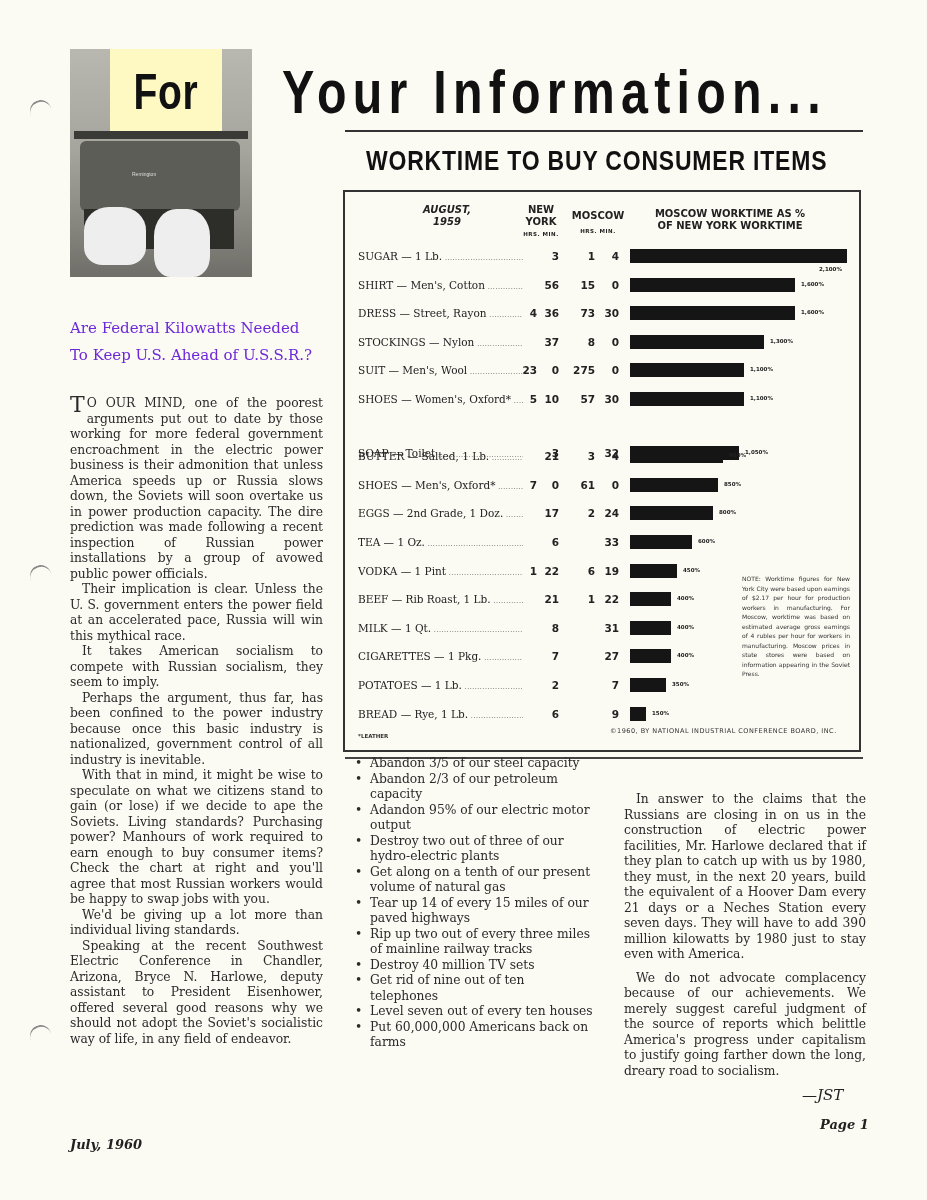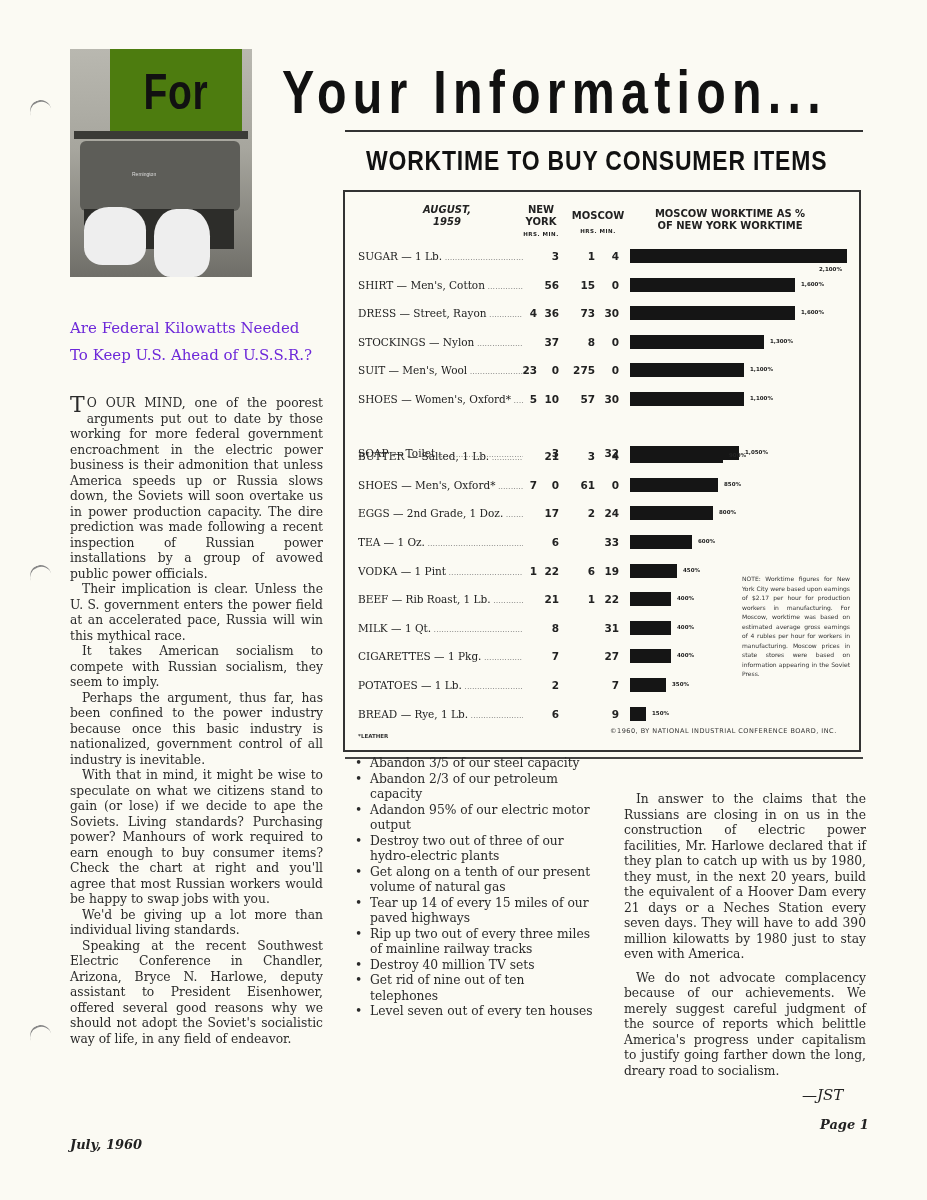--- a/index.html
+++ b/index.html
@@ -5,21 +5,21 @@
   html, body { margin:0; padding:0; }
   body {
     width:927px; height:1200px; position:relative; overflow:hidden;
     background:#fbfaf3; color:#222;
     font-family:"DejaVu Serif", serif;
   }
   .hole { position:absolute; left:30px; width:22px; height:22px; border-top:2px solid #888; border-radius:50%; transform:rotate(-20deg); }
   
   .photo { position:absolute; left:70px; top:49px; width:182px; height:228px; background:#8e8e86; overflow:hidden; }
   .photo .bg { position:absolute; inset:0; background:linear-gradient(180deg,#b9b8b0 0%,#a6a59d 45%,#6f6e68 100%); }
-  .photo .paper { position:absolute; left:40px; top:0; width:132px; height:86px; background:#4d7c0f; }
+  .photo .paper { position:absolute; left:40px; top:0; width:112px; height:86px; background:#fef9c3; }
   .photo .paper span { position:absolute; left:0; right:0; top:14px; text-align:center; font-family:"Liberation Sans", sans-serif; font-weight:bold; font-size:50px; letter-spacing:1px; color:#111; transform:scaleX(0.78); }
   .photo .roller { position:absolute; left:4px; top:82px; width:174px; height:8px; background:#3a3a36; }
   .photo .body { position:absolute; left:10px; top:92px; width:160px; height:70px; background:#5d5d58; border-radius:6px; }
   .photo .keys { position:absolute; left:14px; top:160px; width:150px; height:40px; background:#2d2d2a; }
   .photo .hand { position:absolute; background:#eee; border-radius:40% 40% 30% 30%; }
   .photo .h1 { left:14px; top:158px; width:62px; height:58px; }
   .photo .h2 { left:84px; top:160px; width:56px; height:68px; }
   .photo .brand { position:absolute; left:62px; top:122px; font-size:5px; color:#ddd; font-family:"Liberation Sans",sans-serif; }
   
   .title { position:absolute; left:282px; top:56px; font-family:"Liberation Sans", sans-serif; font-weight:bold; font-size:62px; letter-spacing:8px; color:#111; transform:scaleX(0.78); transform-origin:left top; white-space:nowrap; }
@@ -282,20 +282,21 @@
       <li>Abandon 3/5 of our steel capacity</li>
       <li>Abandon 2/3 of our petroleum capacity</li>
       <li>Adandon 95% of our electric motor output</li>
       <li>Destroy two out of three of our hydro-electric plants</li>
       <li>Get along on a tenth of our present volume of natural gas</li>
       <li>Tear up 14 of every 15 miles of our paved highways</li>
       <li>Rip up two out of every three miles of mainline railway tracks</li>
       <li>Destroy 40 million TV sets</li>
       <li>Get rid of nine out of ten telephones</li>
       <li>Level seven out of every ten houses</li>
+      <li>Put 60,000,000 Americans back on farms</li>
     </ul>
 </div>
 
 <div class="col col3">
   <p>In answer to the claims that the Russians are closing in on us in the construction of electric power facilities, Mr. Harlowe declared that if they plan to catch up with us by 1980, they must, in the next 20 years, build the equivalent of a Hoover Dam every 21 days or a Neches Station every seven days. They will have to add 390 million kilowatts by 1980 just to stay even with America.</p>
   <p>We do not advocate complacency because of our achievements. We merely suggest careful judgment of the source of reports which belittle America's progress under capitalism to justify going farther down the long, dreary road to socialism.</p>
 </div>
 <div class="sig">—JST</div>
 
 <div class="date">July, 1960</div>

